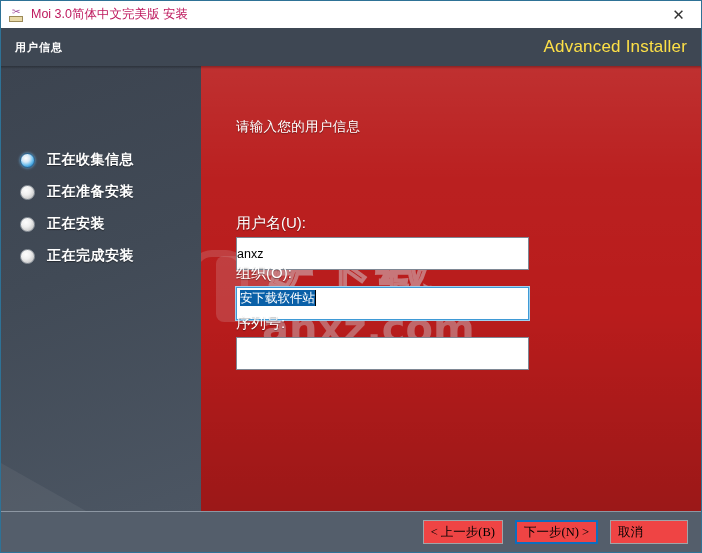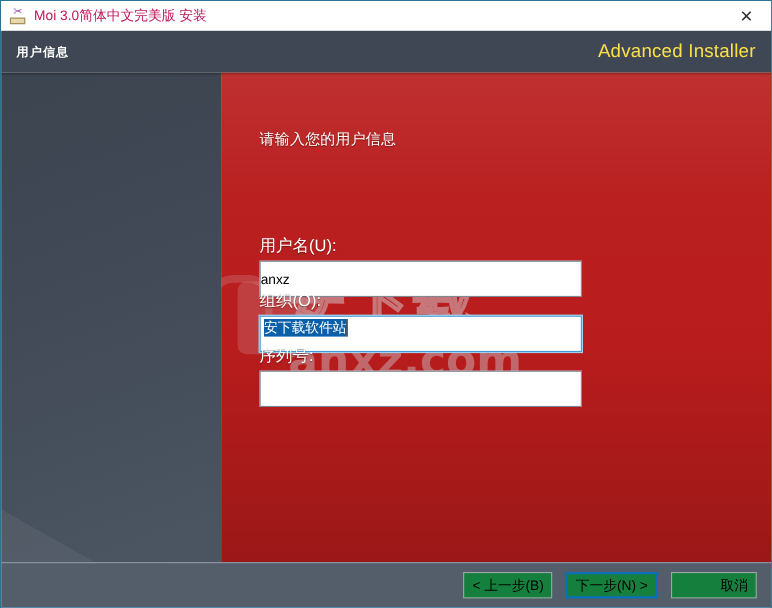--- a/index.html
+++ b/index.html
@@ -344,27 +344,27 @@
     position: absolute;
     right: 13px;
     top: 8px;
     display: flex;
     align-items: center;
   }
   .btn {
     height: 24px;
     min-width: 78px;
     box-sizing: border-box;
-    background: #15803d;
+    background: #ef4444;
     border: 1px solid #a0a4a8;
     color: #000000;
     font-size: 12.5px;
-    font-family: Liberation Sans, sans-serif;
+    font-family: Liberation Serif, serif;
     line-height: 22px;
-    text-align: right;
+    text-align: left;
     padding: 0 7px;
     cursor: default;
     white-space: nowrap;
   }
   .btn.default {
     border: 2px solid #0d6ebd;
     line-height: 20px;
     margin-left: 12px;
   }
   .btn-gap-small { margin-left: 1px; }
@@ -390,20 +390,38 @@
   </div>
   <div id="header-shadow"></div>
 
   <div id="body">
 
     <div id="sidebar">
       <div class="swoosh1"></div>
       <div class="swoosh2"></div>
       <div class="corner"></div>
 
+      <div id="steps" style="top:78px;">
+        <div class="step">
+          <span class="radio done"></span>
+          <span class="step-label">正在收集信息</span>
+        </div>
+        <div class="step">
+          <span class="radio pending"></span>
+          <span class="step-label">正在准备安装</span>
+        </div>
+        <div class="step">
+          <span class="radio pending"></span>
+          <span class="step-label">正在安装</span>
+        </div>
+        <div class="step">
+          <span class="radio pending"></span>
+          <span class="step-label">正在完成安装</span>
+        </div>
+      </div>
     </div>
 
     <div id="main">
       <div id="main-tint"></div>
 
       <div id="prompt">请输入您的用户信息</div>
 
       <div id="watermark">
         <div class="wm-bag">
           <div class="wm-handle"></div>

